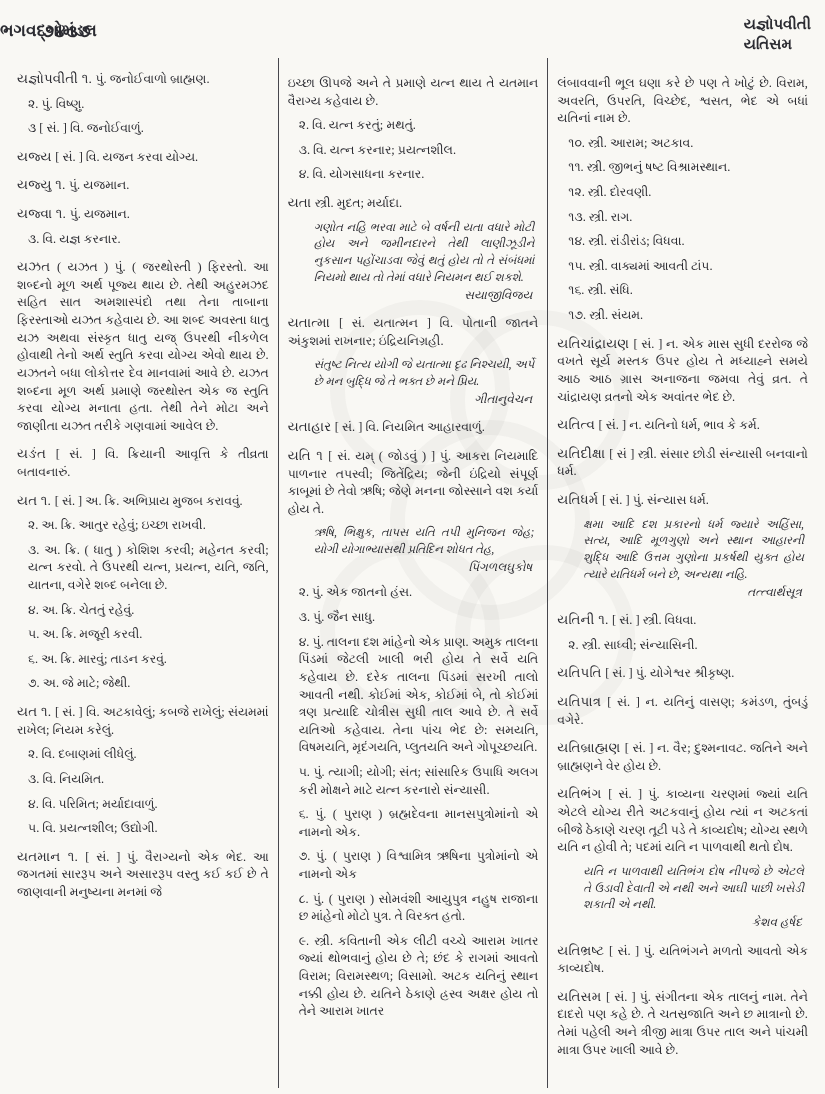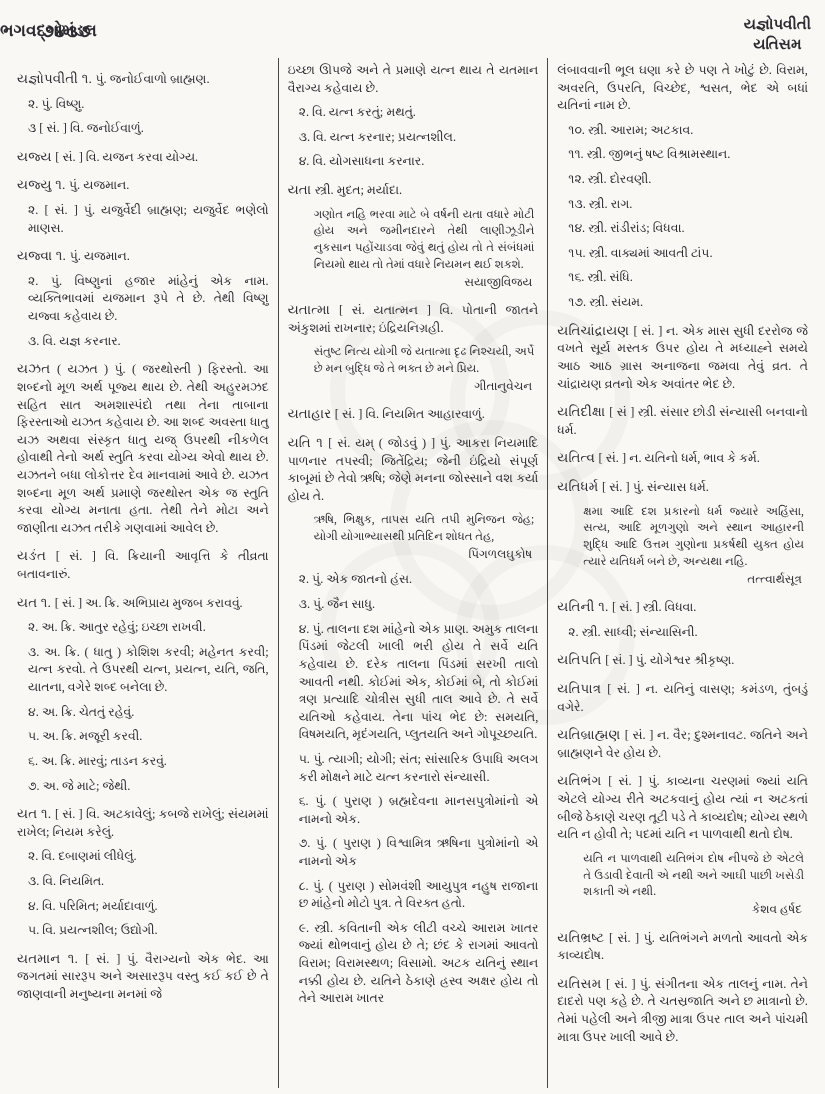--- a/index.html
+++ b/index.html
@@ -10,47 +10,48 @@
     color:#2b2b31;
     position:relative;
     overflow:hidden;
   }
   .page{position:relative;width:825px;height:1094px;}
 
   
   .hdr{position:absolute;top:14px;left:0;width:100%;height:46px;}
   .hdr .pageno{position:absolute;left:42px;top:8px;font-size:17px;font-weight:bold;letter-spacing:1px;}
   .hdr .booktitle{position:absolute;left:0;right:0;top:7px;text-align:left;font-size:17px;font-weight:bold;}
-  .hdr .guide{position:absolute;right:14px;top:0;text-align:center;font-size:15px;font-weight:bold;line-height:1.35;}
+  .hdr .guide{position:absolute;right:14px;top:0;text-align:left;font-size:15px;font-weight:bold;line-height:1.35;}
 
   
   .cols{
     position:absolute;top:58px;left:8px;right:8px;bottom:6px;
     display:flex;
   }
   .col{
     width:33.333%;
     padding:2px 9px 0 9px;
     box-sizing:border-box;
     overflow:hidden;
     font-size:12.4px;
     line-height:1.42;
     text-align:justify;
   }
   .col + .col{border-left:1.5px solid #47474d;}
 
   p.blk{margin:0 0 7px 0;}
   p.entry{margin-top:9px;}
   p.sense{padding-left:11px;}
-  p.cont{margin-top:2px;}
+  p.cont{margin-top:15px;}
   .hw{font-weight:normal;font-size:13.4px;letter-spacing:.2px;margin-top:20px;}
   p.quote{
     padding-left:26px;padding-right:4px;
     font-size:11.6px;line-height:1.45;
     margin:2px 0 8px 0;
+    font-style:italic;
   }
   .cite{display:block;text-align:right;font-size:12px;padding-right:2px;}
 
   
   .wm{position:absolute;border-radius:50%;border:15px solid rgba(70,70,70,0.045);pointer-events:none;}
   .wm.r1{width:150px;height:150px;left:330px;top:300px;}
   .wm.r2{width:170px;height:170px;left:390px;top:420px;}
   .wm.r3{width:150px;height:150px;left:320px;top:540px;}
   .wm.r4{width:150px;height:150px;left:450px;top:310px;}
   .wm.r5{width:150px;height:150px;left:455px;top:545px;}
@@ -75,23 +76,21 @@
     </span>
   </div>
 
   <div class="cols">
     <div class="col">
         <p class="blk entry"><b class="hw">યજ્ઞોપવીતી ૧. </b><span>પું. જનોઈવાળો બ્રાહ્મણ.</span></p>
         <p class="blk sense"><span>૨. પું. વિષ્ણુ.</span></p>
         <p class="blk sense"><span>૩ [ સં. ] વિ. જનોઈવાળું.</span></p>
         <p class="blk entry"><b class="hw">યજ્ય </b><span>[ સં. ] વિ. યજન કરવા યોગ્ય.</span></p>
         <p class="blk entry"><b class="hw">યજ્યુ ૧. </b><span>પું. યજમાન.</span></p>
-        <p class="blk sense"><span>૨. [ સં. ] પું. યજુર્વેદી બ્રાહ્મણ; યજુર્વેદ ભણેલો માણસ.</span></p>
         <p class="blk entry"><b class="hw">યજ્વા ૧. </b><span>પું. યજમાન.</span></p>
-        <p class="blk sense"><span>૨. પું. વિષ્ણુનાં હજાર માંહેનું એક નામ. વ્યક્તિભાવમાં યજમાન રૂપે તે છે. તેથી વિષ્ણુ યજ્વા કહેવાય છે.</span></p>
         <p class="blk sense"><span>૩. વિ. યજ્ઞ કરનાર.</span></p>
         <p class="blk entry"><b class="hw">યઝત </b><span>( યઝત ) પું. ( જરથોસ્તી ) ફિરસ્તો. આ શબ્દનો મૂળ અર્થ પૂજ્ય થાય છે. તેથી અહુરમઝદ સહિત સાત અમશાસ્પંદો તથા તેના તાબાના ફિરસ્તાઓ યઝત કહેવાય છે. આ શબ્દ અવસ્તા ધાતુ યઝ અથવા સંસ્કૃત ધાતુ યજ્ ઉપરથી નીકળેલ હોવાથી તેનો અર્થ સ્તુતિ કરવા યોગ્ય એવો થાય છે. યઝતને બધા લોકોત્તર દેવ માનવામાં આવે છે. યઝત શબ્દના મૂળ અર્થ પ્રમાણે જરથોસ્ત એક જ સ્તુતિ કરવા યોગ્ય મનાતા હતા. તેથી તેને મોટા અને જાણીતા યઝત તરીકે ગણવામાં આવેલ છે.</span></p>
         <p class="blk entry"><b class="hw">યઙંત </b><span>[ સં. ] વિ. ક્રિયાની આવૃત્તિ કે તીવ્રતા બતાવનારું.</span></p>
         <p class="blk entry"><b class="hw">યત ૧. </b><span>[ સં. ] અ. ક્રિ. અભિપ્રાય મુજબ કરાવવું.</span></p>
         <p class="blk sense"><span>૨. અ. ક્રિ. આતુર રહેવું; ઇચ્છા રાખવી.</span></p>
         <p class="blk sense"><span>૩. અ. ક્રિ. ( ધાતુ ) કોશિશ કરવી; મહેનત કરવી; યત્ન કરવો. તે ઉપરથી યત્ન, પ્રયત્ન, યતિ, જતિ, યાતના, વગેરે શબ્દ બનેલા છે.</span></p>
         <p class="blk sense"><span>૪. અ. ક્રિ. ચેતતું રહેવું.</span></p>
         <p class="blk sense"><span>૫. અ. ક્રિ. મજૂરી કરવી.</span></p>
         <p class="blk sense"><span>૬. અ. ક્રિ. મારવું; તાડન કરવું.</span></p>
         <p class="blk sense"><span>૭. અ. જે માટે; જેથી.</span></p>
@@ -127,22 +126,22 @@
         <p class="blk cont"><span>લંબાવવાની ભૂલ ઘણા કરે છે પણ તે ખોટું છે. વિરામ, અવરતિ, ઉપરતિ, વિચ્છેદ, શ્વસત, ભેદ એ બધાં યતિનાં નામ છે.</span></p>
         <p class="blk sense"><span>૧૦. સ્ત્રી. આરામ; અટકાવ.</span></p>
         <p class="blk sense"><span>૧૧. સ્ત્રી. જીભનું ષષ્ટ વિશ્રામસ્થાન.</span></p>
         <p class="blk sense"><span>૧૨. સ્ત્રી. દોરવણી.</span></p>
         <p class="blk sense"><span>૧૩. સ્ત્રી. રાગ.</span></p>
         <p class="blk sense"><span>૧૪. સ્ત્રી. રાંડીરાંડ; વિધવા.</span></p>
         <p class="blk sense"><span>૧૫. સ્ત્રી. વાક્યમાં આવતી ટાંપ.</span></p>
         <p class="blk sense"><span>૧૬. સ્ત્રી. સંધિ.</span></p>
         <p class="blk sense"><span>૧૭. સ્ત્રી. સંયમ.</span></p>
         <p class="blk entry"><b class="hw">યતિચાંદ્રાયણ </b><span>[ સં. ] ન. એક માસ સુધી દરરોજ જે વખતે સૂર્ય મસ્તક ઉપર હોય તે મધ્યાહ્ને સમયે આઠ આઠ ગ્રાસ અનાજના જમવા તેવું વ્રત. તે ચાંદ્રાયણ વ્રતનો એક અવાંતર ભેદ છે.</span></p>
+        <p class="blk entry"><b class="hw">યતિત્વ </b><span>[ સં. ] ન. યતિનો ધર્મ, ભાવ કે કર્મ.</span></p>
         <p class="blk entry"><b class="hw">યતિદીક્ષા </b><span>[ સં ] સ્ત્રી. સંસાર છોડી સંન્યાસી બનવાનો ધર્મ.</span></p>
-        <p class="blk entry"><b class="hw">યતિત્વ </b><span>[ સં. ] ન. યતિનો ધર્મ, ભાવ કે કર્મ.</span></p>
         <p class="blk entry"><b class="hw">યતિધર્મ </b><span>[ સં. ] પું. સંન્યાસ ધર્મ.</span></p>
         <p class="blk quote"><span>ક્ષમા આદિ દશ પ્રકારનો ધર્મ જ્યારે અહિંસા, સત્ય, આદિ મૂળગુણો અને સ્થાન આહારની શુદ્ધિ આદિ ઉત્તમ ગુણોના પ્રકર્ષથી યુક્ત હોય ત્યારે યતિધર્મ બને છે, અન્યથા નહિ.</span><span class="cite">તત્ત્વાર્થસૂત્ર</span></p>
         <p class="blk entry"><b class="hw">યતિની ૧. </b><span>[ સં. ] સ્ત્રી. વિધવા.</span></p>
         <p class="blk sense"><span>૨. સ્ત્રી. સાધ્વી; સંન્યાસિની.</span></p>
         <p class="blk entry"><b class="hw">યતિપતિ </b><span>[ સં. ] પું. યોગેશ્વર શ્રીકૃષ્ણ.</span></p>
         <p class="blk entry"><b class="hw">યતિપાત્ર </b><span>[ સં. ] ન. યતિનું વાસણ; કમંડળ, તુંબડું વગેરે.</span></p>
         <p class="blk entry"><b class="hw">યતિબ્રાહ્મણ </b><span>[ સં. ] ન. વૈર; દુશ્મનાવટ. જતિને અને બ્રાહ્મણને વેર હોય છે.</span></p>
         <p class="blk entry"><b class="hw">યતિભંગ </b><span>[ સં. ] પું. કાવ્યના ચરણમાં જ્યાં યતિ એટલે યોગ્ય રીતે અટકવાનું હોય ત્યાં ન અટકતાં બીજે ઠેકાણે ચરણ તૂટી પડે તે કાવ્યદોષ; યોગ્ય સ્થળે યતિ ન હોવી તે; પદમાં યતિ ન પાળવાથી થતો દોષ.</span></p>
         <p class="blk quote"><span>યતિ ન પાળવાથી યતિભંગ દોષ નીપજે છે એટલે તે ઉડાવી દેવાતી એ નથી અને આઘી પાછી ખસેડી શકાતી એ નથી.</span><span class="cite">કેશવ હર્ષદ</span></p>
         <p class="blk entry"><b class="hw">યતિભ્રષ્ટ </b><span>[ સં. ] પું. યતિભંગને મળતો આવતો એક કાવ્યદોષ.</span></p>

